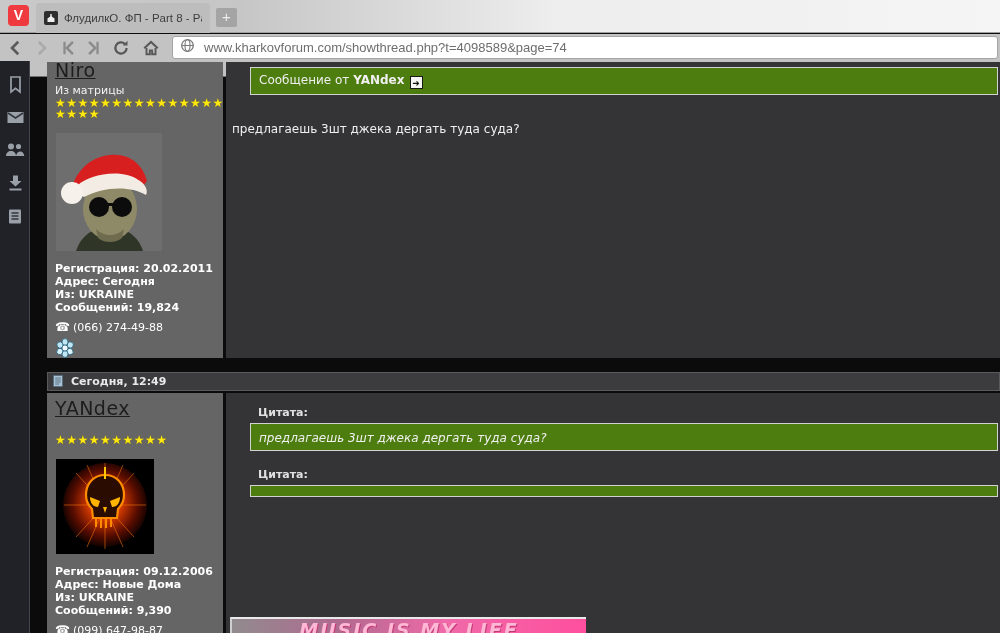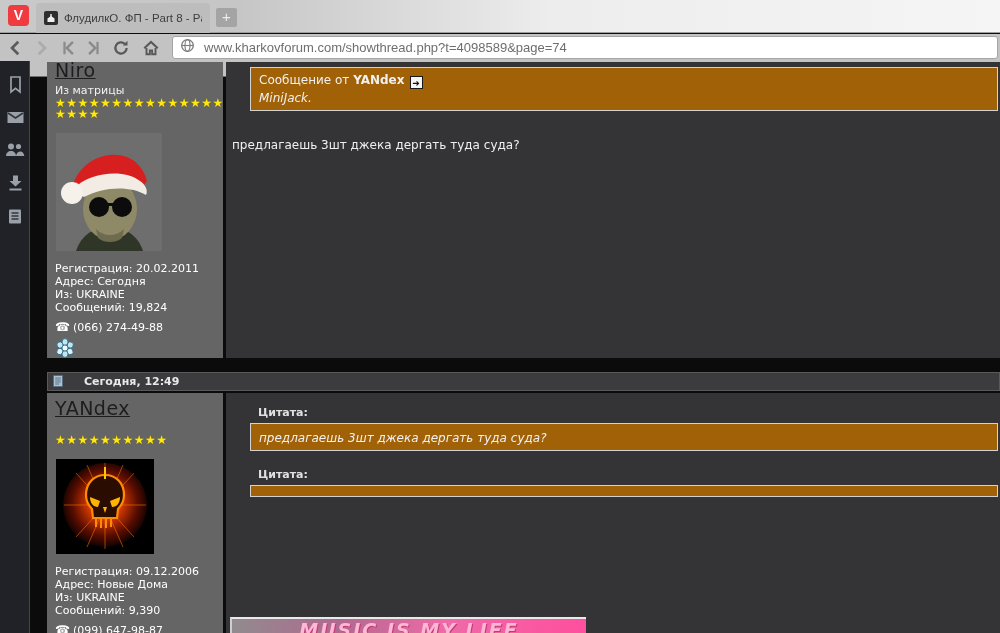--- a/index.html
+++ b/index.html
@@ -36,42 +36,42 @@
   .sideicon { width:30px; height:30px; display:flex; align-items:center; justify-content:center; }
   .sideicon + .sideicon { margin-top:3px; }
   .sidepanel .stack { padding-top:8px; }
 
   
   .panel { position:absolute; left:47px; width:176px; background:#656565; overflow:hidden; }
   .cell  { position:absolute; left:226px; width:774px; background:#343436; overflow:hidden; }
   .panel1 { top:62px;  height:296px; }
   .cell1  { top:62px;  height:296px; }
   .postheader { position:absolute; left:47px; top:372px; width:953px; height:19px; background:#3c3c3e;
-    border:1px solid #5a5a5c; display:flex; align-items:center; padding-left:5px; gap:21px; }
+    border:1px solid #5a5a5c; display:flex; align-items:center; padding-left:5px; gap:8px; }
   .panel2 { top:393px; height:240px; }
   .cell2  { top:393px; height:240px; }
 
   .postheader .time { font-size:11px; font-weight:bold; color:#e9e9e9; }
 
   .username { display:inline-block; font-size:19px; color:#1d1d1f; text-decoration:underline;
     margin-left:8px; letter-spacing:0.5px; }
   .panel1 .username { margin-top:-13px; }
   .panel2 .username { margin-top:4px; }
   .usertitle { font-size:11px; color:#f2f2f2; margin:3px 0 1px 8px; }
   .stars { font-size:12px; line-height:11px; color:#ffe812; text-shadow:0 0 1px #6b6000;
     margin-left:8px; letter-spacing:0.5px; }
   .panel2 .stars { margin-top:16px; }
   .avatar { display:block; margin:13px 0 0 9px; }
-  .userinfo { margin:11px 0 0 8px; font-size:11px; font-weight:normal; color:#ffffff; line-height:13px; }
+  .userinfo { margin:11px 0 0 8px; font-size:11px; font-weight:bold; color:#ffffff; line-height:13px; }
   .phoneline { margin:6px 0 0 8px; font-size:11px; font-weight:normal; color:#ffffff; }
   .phoneline .ph-icon { font-size:12px; margin-right:3px; }
   .icq { margin:4px 0 0 8px; }
 
   .quotelabel { font-size:11px; font-weight:bold; color:#e0e0e0; margin:0 0 2px 32px; }
-  .quotebox { margin:4px 2px 0 24px; background:#a16207; border:1px solid #d2d2d2; padding:5px 8px; }
+  .quotebox { margin:4px 2px 0 24px; background:#4d7c0f; border:1px solid #d2d2d2; padding:5px 8px; }
   .qline1 { font-size:12px; color:#f0f0f0; }
   .qline1 b { font-weight:bold; }
   .qline2 { font-size:12px; font-style:italic; color:#f0f0f0; margin-top:2px; }
   .jump { display:inline-block; width:13px; height:13px; background:#f5f5f5; border:1px solid #1a1a1a;
     margin-left:5px; vertical-align:-2px; text-align:center; line-height:12px; font-size:9px;
     color:#111; font-style:normal; }
   .bodytext { font-size:12px; color:#f0f0f0; margin-left:6px; }
   .cell1 .quotebox { margin-top:5px; }
   .cell1 .bodytext { margin-top:27px; }
   .cell2 .quotelabel { margin-top:13px; }
@@ -226,21 +226,20 @@
   </div>
   
 </div>
 
 <div class="cell cell1">
   <div class="quotebox">
     <div class="qline1">
       <span>Сообщение от</span>
       <b>YANdex</b><span class="jump">➜</span>
     </div>
-    <div class="qline2">MiniJack.</div>
   </div>
   <div class="bodytext">предлагаешь 3шт джека дергать туда суда?</div>
 </div>
 
 <div class="postheader">
   <span>
     <svg width="10" height="12" viewBox="0 0 10 12">
         <rect x="0.5" y="0.5" width="9" height="11" fill="#a9c4d6" stroke="#55697a" stroke-width="0.8"></rect>
         <path d="M2.2 3h5.6M2.2 5h5.6M2.2 7h5.6M2.2 9h4" stroke="#55697a" stroke-width="0.9"></path>
       </svg>

